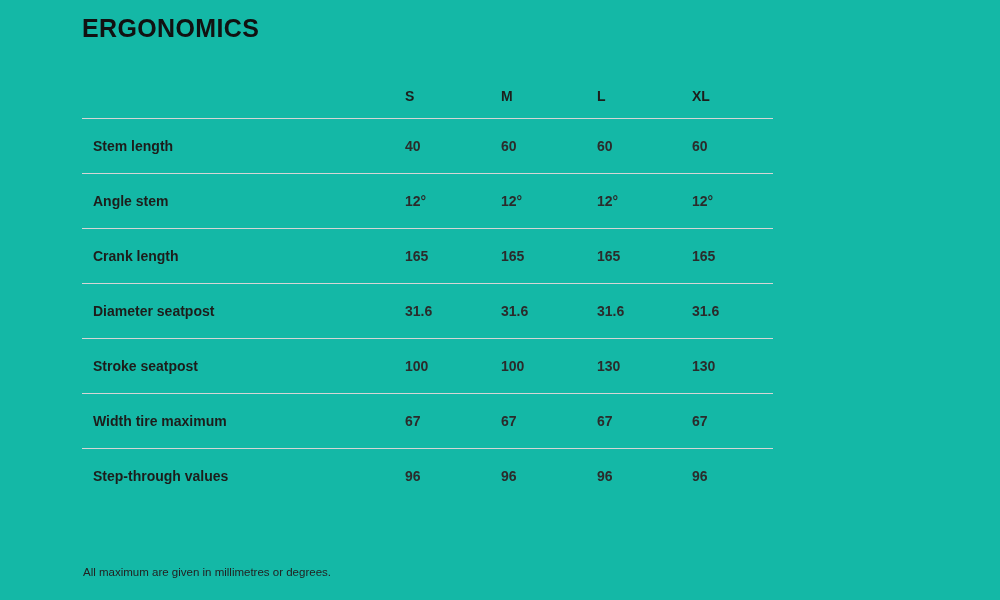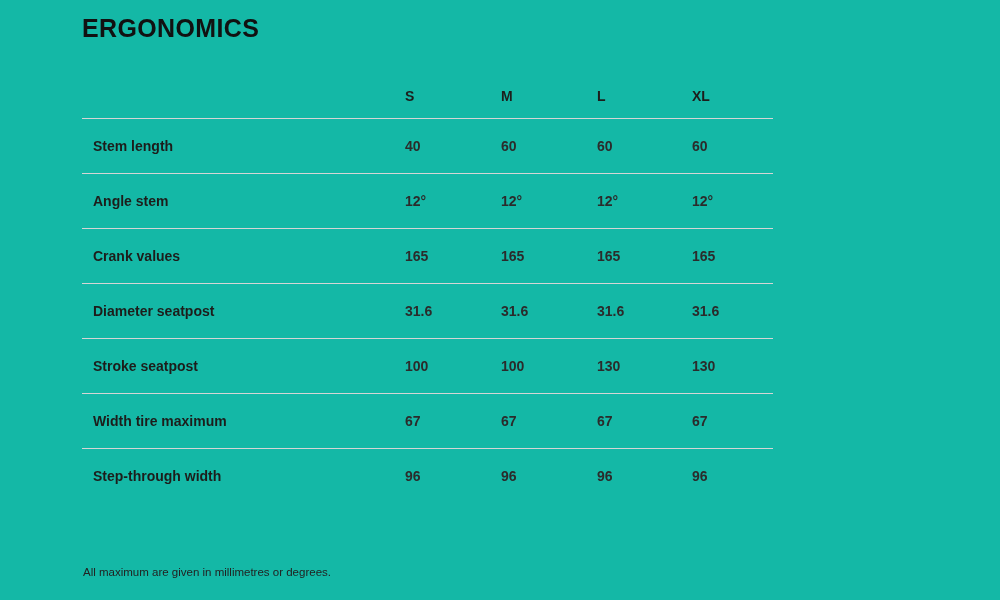--- a/index.html
+++ b/index.html
@@ -102,21 +102,21 @@
         <td class="cell-value">60</td>
       </tr>
       <tr>
         <td class="row-label">Angle stem</td>
         <td class="cell-value">12°</td>
         <td class="cell-value">12°</td>
         <td class="cell-value">12°</td>
         <td class="cell-value">12°</td>
       </tr>
       <tr>
-        <td class="row-label">Crank values</td>
+        <td class="row-label">Crank length</td>
         <td class="cell-value">165</td>
         <td class="cell-value">165</td>
         <td class="cell-value">165</td>
         <td class="cell-value">165</td>
       </tr>
       <tr>
         <td class="row-label">Diameter seatpost</td>
         <td class="cell-value">31.6</td>
         <td class="cell-value">31.6</td>
         <td class="cell-value">31.6</td>
@@ -130,21 +130,21 @@
         <td class="cell-value">130</td>
       </tr>
       <tr>
         <td class="row-label">Width tire maximum</td>
         <td class="cell-value">67</td>
         <td class="cell-value">67</td>
         <td class="cell-value">67</td>
         <td class="cell-value">67</td>
       </tr>
       <tr>
-        <td class="row-label">Step-through width</td>
+        <td class="row-label">Step-through values</td>
         <td class="cell-value">96</td>
         <td class="cell-value">96</td>
         <td class="cell-value">96</td>
         <td class="cell-value">96</td>
       </tr>
     </tbody>
   </table>
 
   <div class="footnote">All maximum are given in millimetres or degrees.</div>
 

